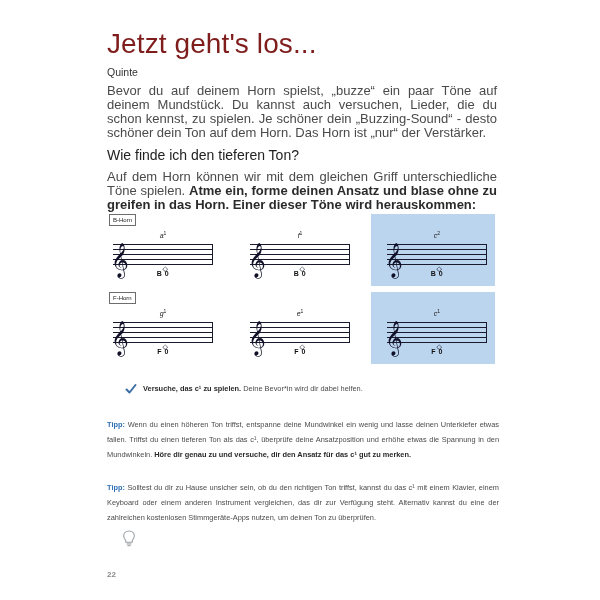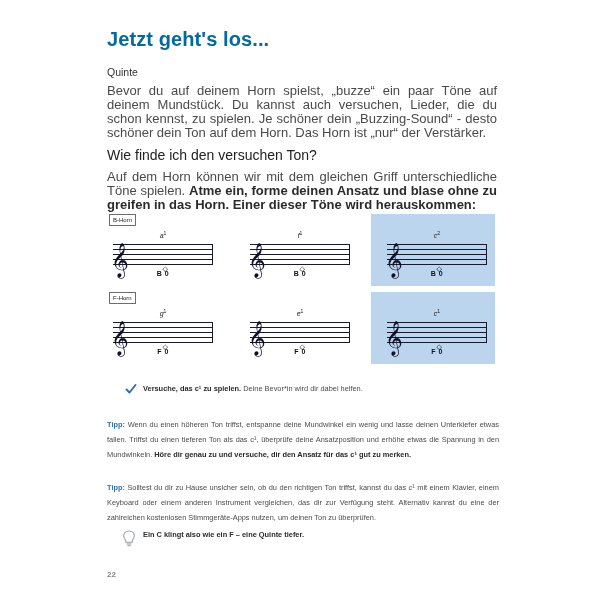--- a/index.html
+++ b/index.html
@@ -23,23 +23,23 @@
   }
   .content {
     position: absolute;
     left: 107px;
     top: 0;
     width: 392px;
   }
 
   
   .h1 {
-    font-size: 20px;
-    font-weight: 700;
-    color: #0369a1;
+    font-size: 28px;
+    font-weight: 400;
+    color: #7f1d1d;
     letter-spacing: 0.1px;
     margin: 0;
     position: absolute;
     top: 28px;
     left: 0;
   }
   .h2 {
     font-size: 10.5px;
     font-weight: 400;
     color: #333333;
@@ -268,21 +268,21 @@
   <div class="content">
 
     <h1 class="h1">Jetzt geht's los...</h1>
 
     <div class="h2">Quinte</div>
 
     <div class="para" id="intro-para">
       <span>Bevor du auf deinem Horn spielst, „buzze“ ein paar Töne auf deinem Mundstück. Du kannst auch versuchen, Lieder, die du schon kennst, zu spielen. Je schöner dein „Buzzing-Sound“ - desto schöner dein Ton auf dem Horn. Das Horn ist „nur“ der Verstärker.</span>
     </div>
 
-    <div class="h2b">Wie finde ich den versuchen Ton?</div>
+    <div class="h2b">Wie finde ich den tieferen Ton?</div>
 
     <div class="para" id="tone-para">
       <span>Auf dem Horn können wir mit dem gleichen Griff unterschiedliche Töne spielen. </span><b class="bold">Atme ein, forme deinen Ansatz und blase ohne zu greifen in das Horn. Einer dieser Töne wird herauskommen:</b>
     </div>
 
     <div class="notation">
 
       <div class="nrow">
         <div class="horn-tag">B-Horn</div>
 
@@ -421,19 +421,18 @@
     <div class="tip" id="tip2">
       <span class="tip-label">Tipp:</span><span> Solltest du dir zu Hause unsicher sein, ob du den richtigen Ton triffst, kannst du das c¹ mit einem Klavier, einem Keyboard oder einem anderen Instrument vergleichen, das dir zur Verfügung steht. Alternativ kannst du eine der zahlreichen kostenlosen Stimmgeräte-Apps nutzen, um deinen Ton zu überprüfen.</span>
     </div>
 
     <div class="finalnote">
       <svg class="bulb-icon" viewBox="0 0 24 28">
         <path d="M12 2 C7.3 2 4 5.4 4 9.6 C4 12.6 5.7 14.6 7.2 16.4 L7.2 19 L16.8 19 L16.8 16.4 C18.3 14.6 20 12.6 20 9.6 C20 5.4 16.7 2 12 2 Z" fill="none" stroke="#9aa0a6" stroke-width="1.6"></path>
         <line x1="8.4" y1="21.4" x2="15.6" y2="21.4" stroke="#9aa0a6" stroke-width="1.6"></line>
         <line x1="9.6" y1="24" x2="14.4" y2="24" stroke="#9aa0a6" stroke-width="1.6"></line>
       </svg>
-      <div>Ein C klingt also wie ein F – eine Quinte tiefer.</div>
     </div>
 
     <div class="pagenum">22</div>
 
   </div>
 </div>
 
 </body></html>

